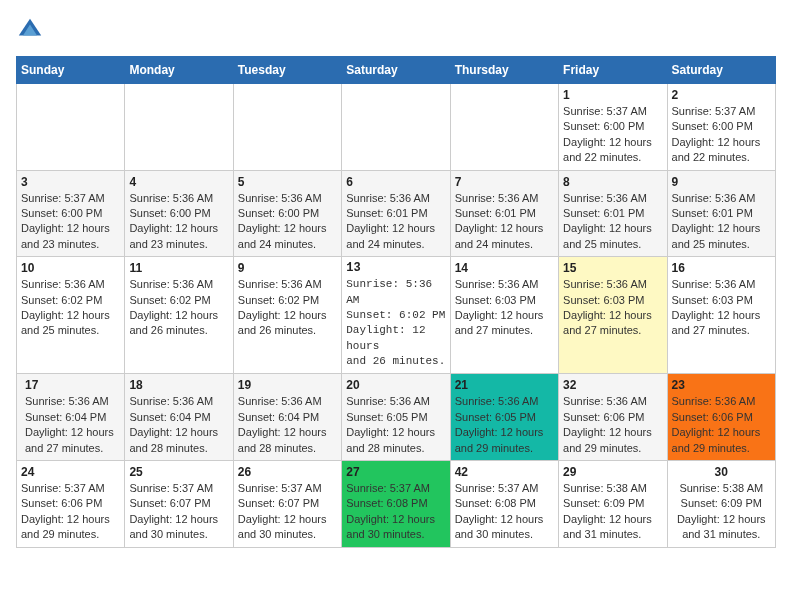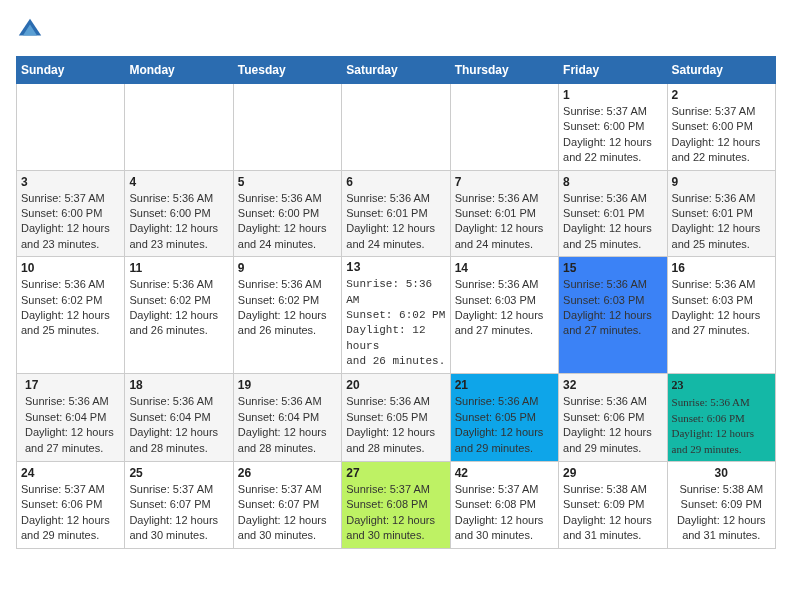--- a/index.html
+++ b/index.html
@@ -214,21 +214,21 @@
 Daylight: 12 hours
 and 26 minutes.</div>
         </td>
         <td style="background: rgb(255, 255, 255);">
           <div class="day-number">14</div>
           <div class="day-info" style="white-space: pre-line;">Sunrise: 5:36 AM
 Sunset: 6:03 PM
 Daylight: 12 hours
 and 27 minutes.</div>
         </td>
-        <td style="background: #3b82f6;">
+        <td style="background: #fef9c3;">
           <div class="day-number">15</div>
           <div class="day-info" style="white-space: pre-line;">Sunrise: 5:36 AM
 Sunset: 6:03 PM
 Daylight: 12 hours
 and 27 minutes.</div>
         </td>
         <td style="background: rgb(255, 255, 255);">
           <div class="day-number">16</div>
           <div class="day-info" style="white-space: pre-line;">Sunrise: 5:36 AM
 Sunset: 6:03 PM
@@ -258,35 +258,35 @@
 Daylight: 12 hours
 and 28 minutes.</div>
         </td>
         <td style="background: rgb(245, 245, 245);">
           <div class="day-number">20</div>
           <div class="day-info" style="white-space: pre-line;">Sunrise: 5:36 AM
 Sunset: 6:05 PM
 Daylight: 12 hours
 and 28 minutes.</div>
         </td>
-        <td style="background: #0ea5e9;">
+        <td style="background: #14b8a6;">
           <div class="day-number">21</div>
           <div class="day-info" style="white-space: pre-line;">Sunrise: 5:36 AM
 Sunset: 6:05 PM
 Daylight: 12 hours
 and 29 minutes.</div>
         </td>
         <td style="background: rgb(245, 245, 245);">
           <div class="day-number">32</div>
           <div class="day-info" style="white-space: pre-line;">Sunrise: 5:36 AM
 Sunset: 6:06 PM
 Daylight: 12 hours
 and 29 minutes.</div>
         </td>
-        <td style="background: #14b8a6; font-family: Liberation Serif, serif;">
+        <td style="background: #f97316;">
           <div class="day-number">23</div>
           <div class="day-info" style="white-space: pre-line;">Sunrise: 5:36 AM
 Sunset: 6:06 PM
 Daylight: 12 hours
 and 29 minutes.</div>
         </td>
       </tr>
       <tr>
         <td style="background: rgb(255, 255, 255);">
           <div class="day-number">24</div>
@@ -302,21 +302,21 @@
 Daylight: 12 hours
 and 30 minutes.</div>
         </td>
         <td style="background: rgb(255, 255, 255);">
           <div class="day-number">26</div>
           <div class="day-info" style="white-space: pre-line;">Sunrise: 5:37 AM
 Sunset: 6:07 PM
 Daylight: 12 hours
 and 30 minutes.</div>
         </td>
-        <td style="background: #bef264;">
+        <td style="background: #22c55e;">
           <div class="day-number">27</div>
           <div class="day-info" style="white-space: pre-line;">Sunrise: 5:37 AM
 Sunset: 6:08 PM
 Daylight: 12 hours
 and 30 minutes.</div>
         </td>
         <td style="background: rgb(255, 255, 255);">
           <div class="day-number">42</div>
           <div class="day-info" style="white-space: pre-line;">Sunrise: 5:37 AM
 Sunset: 6:08 PM

